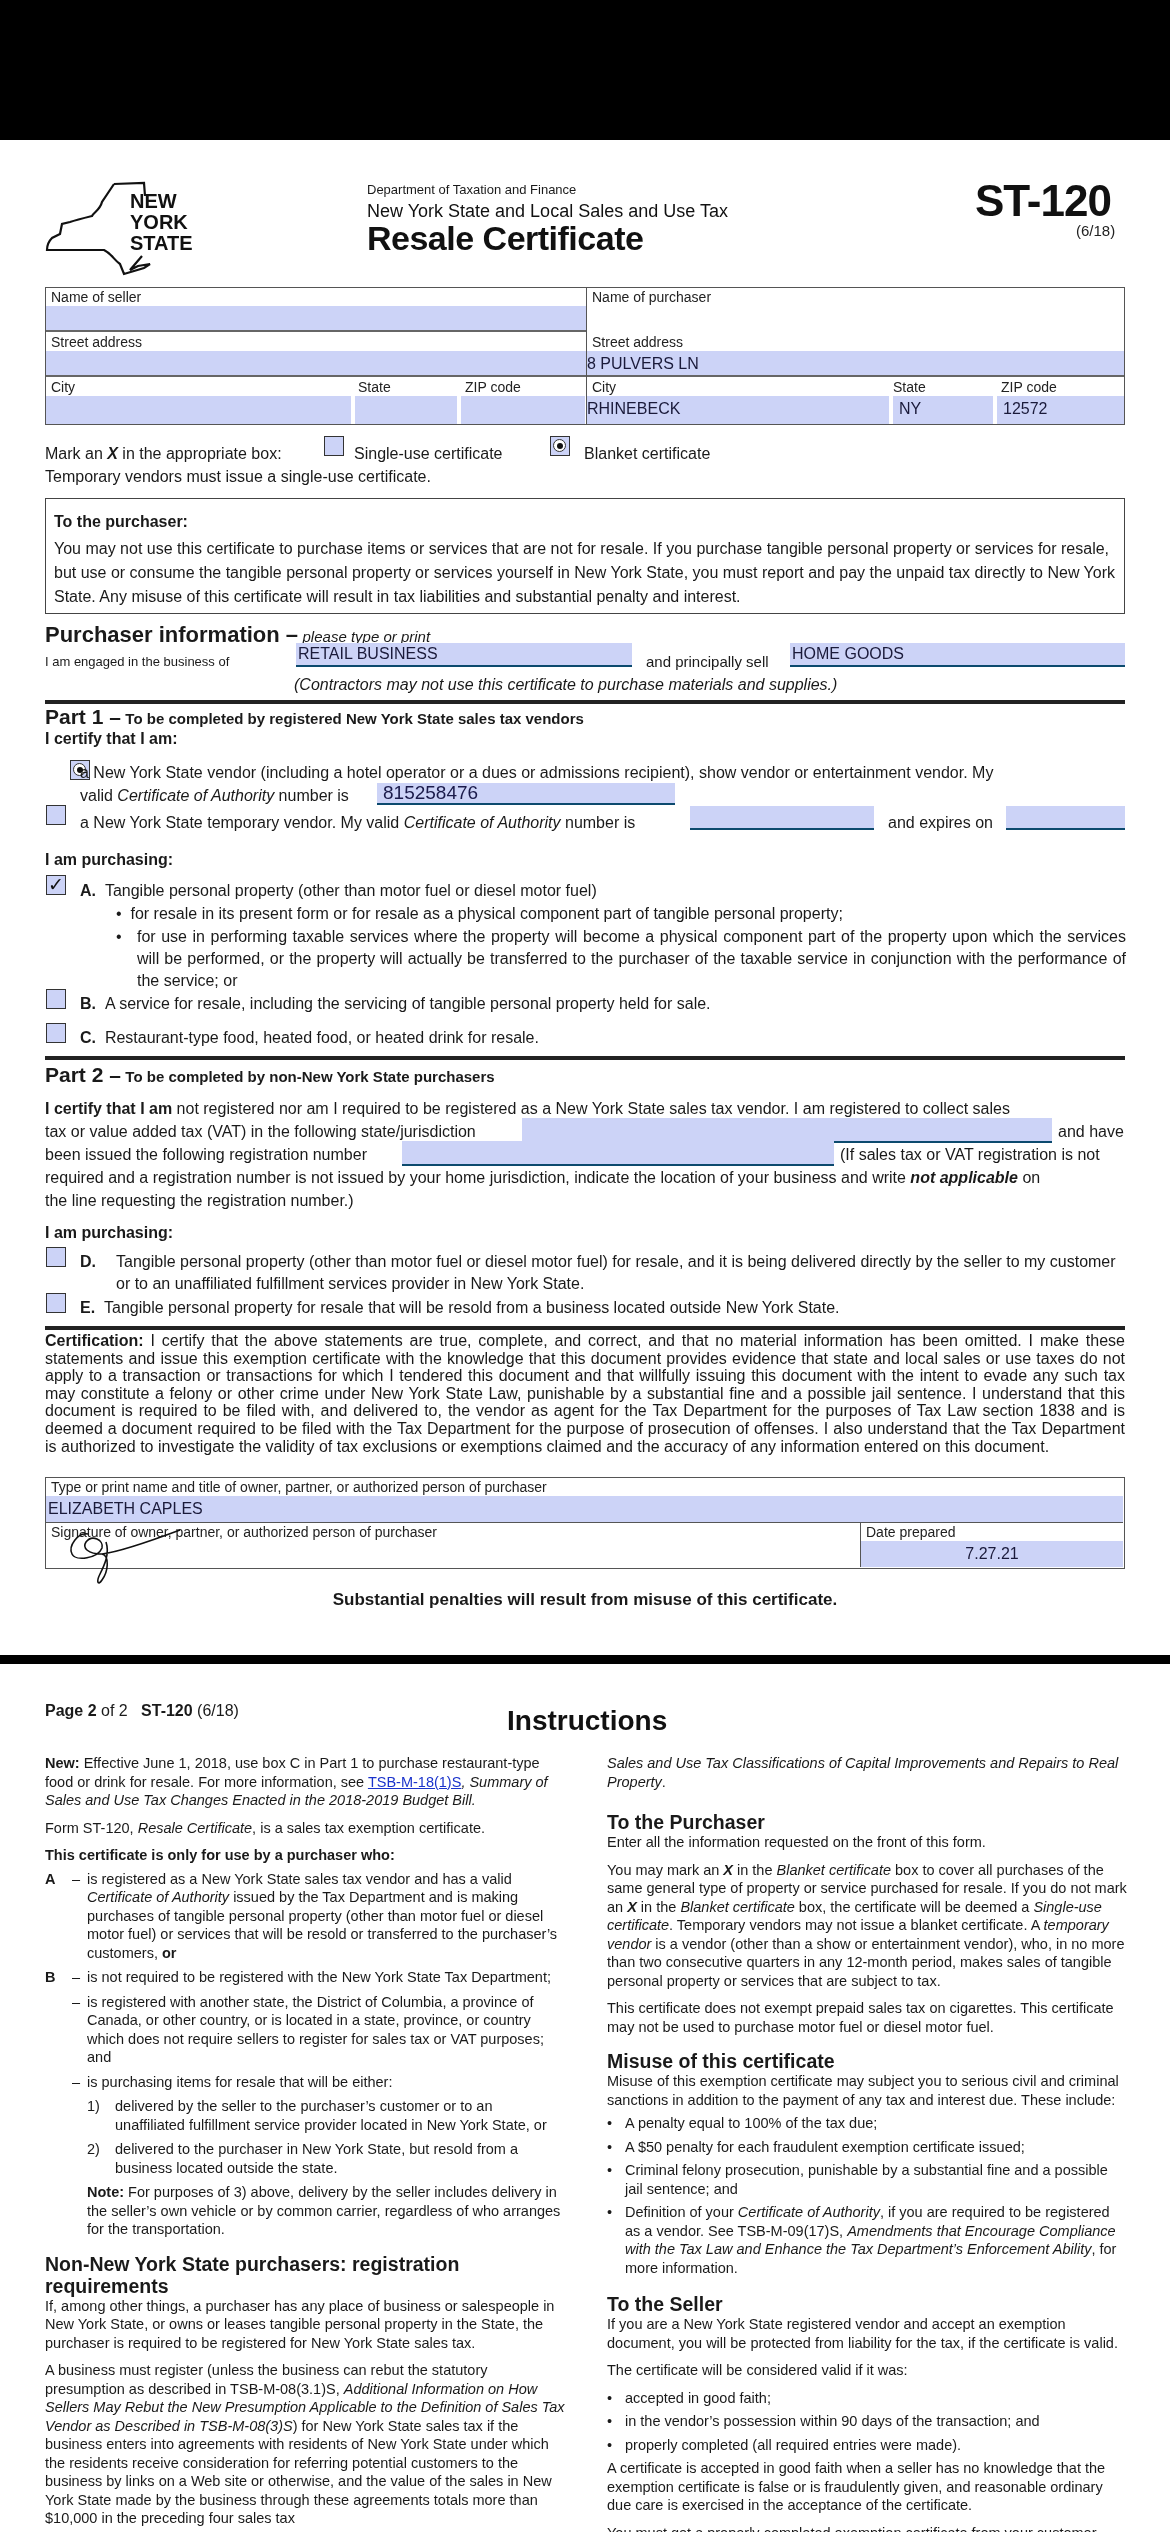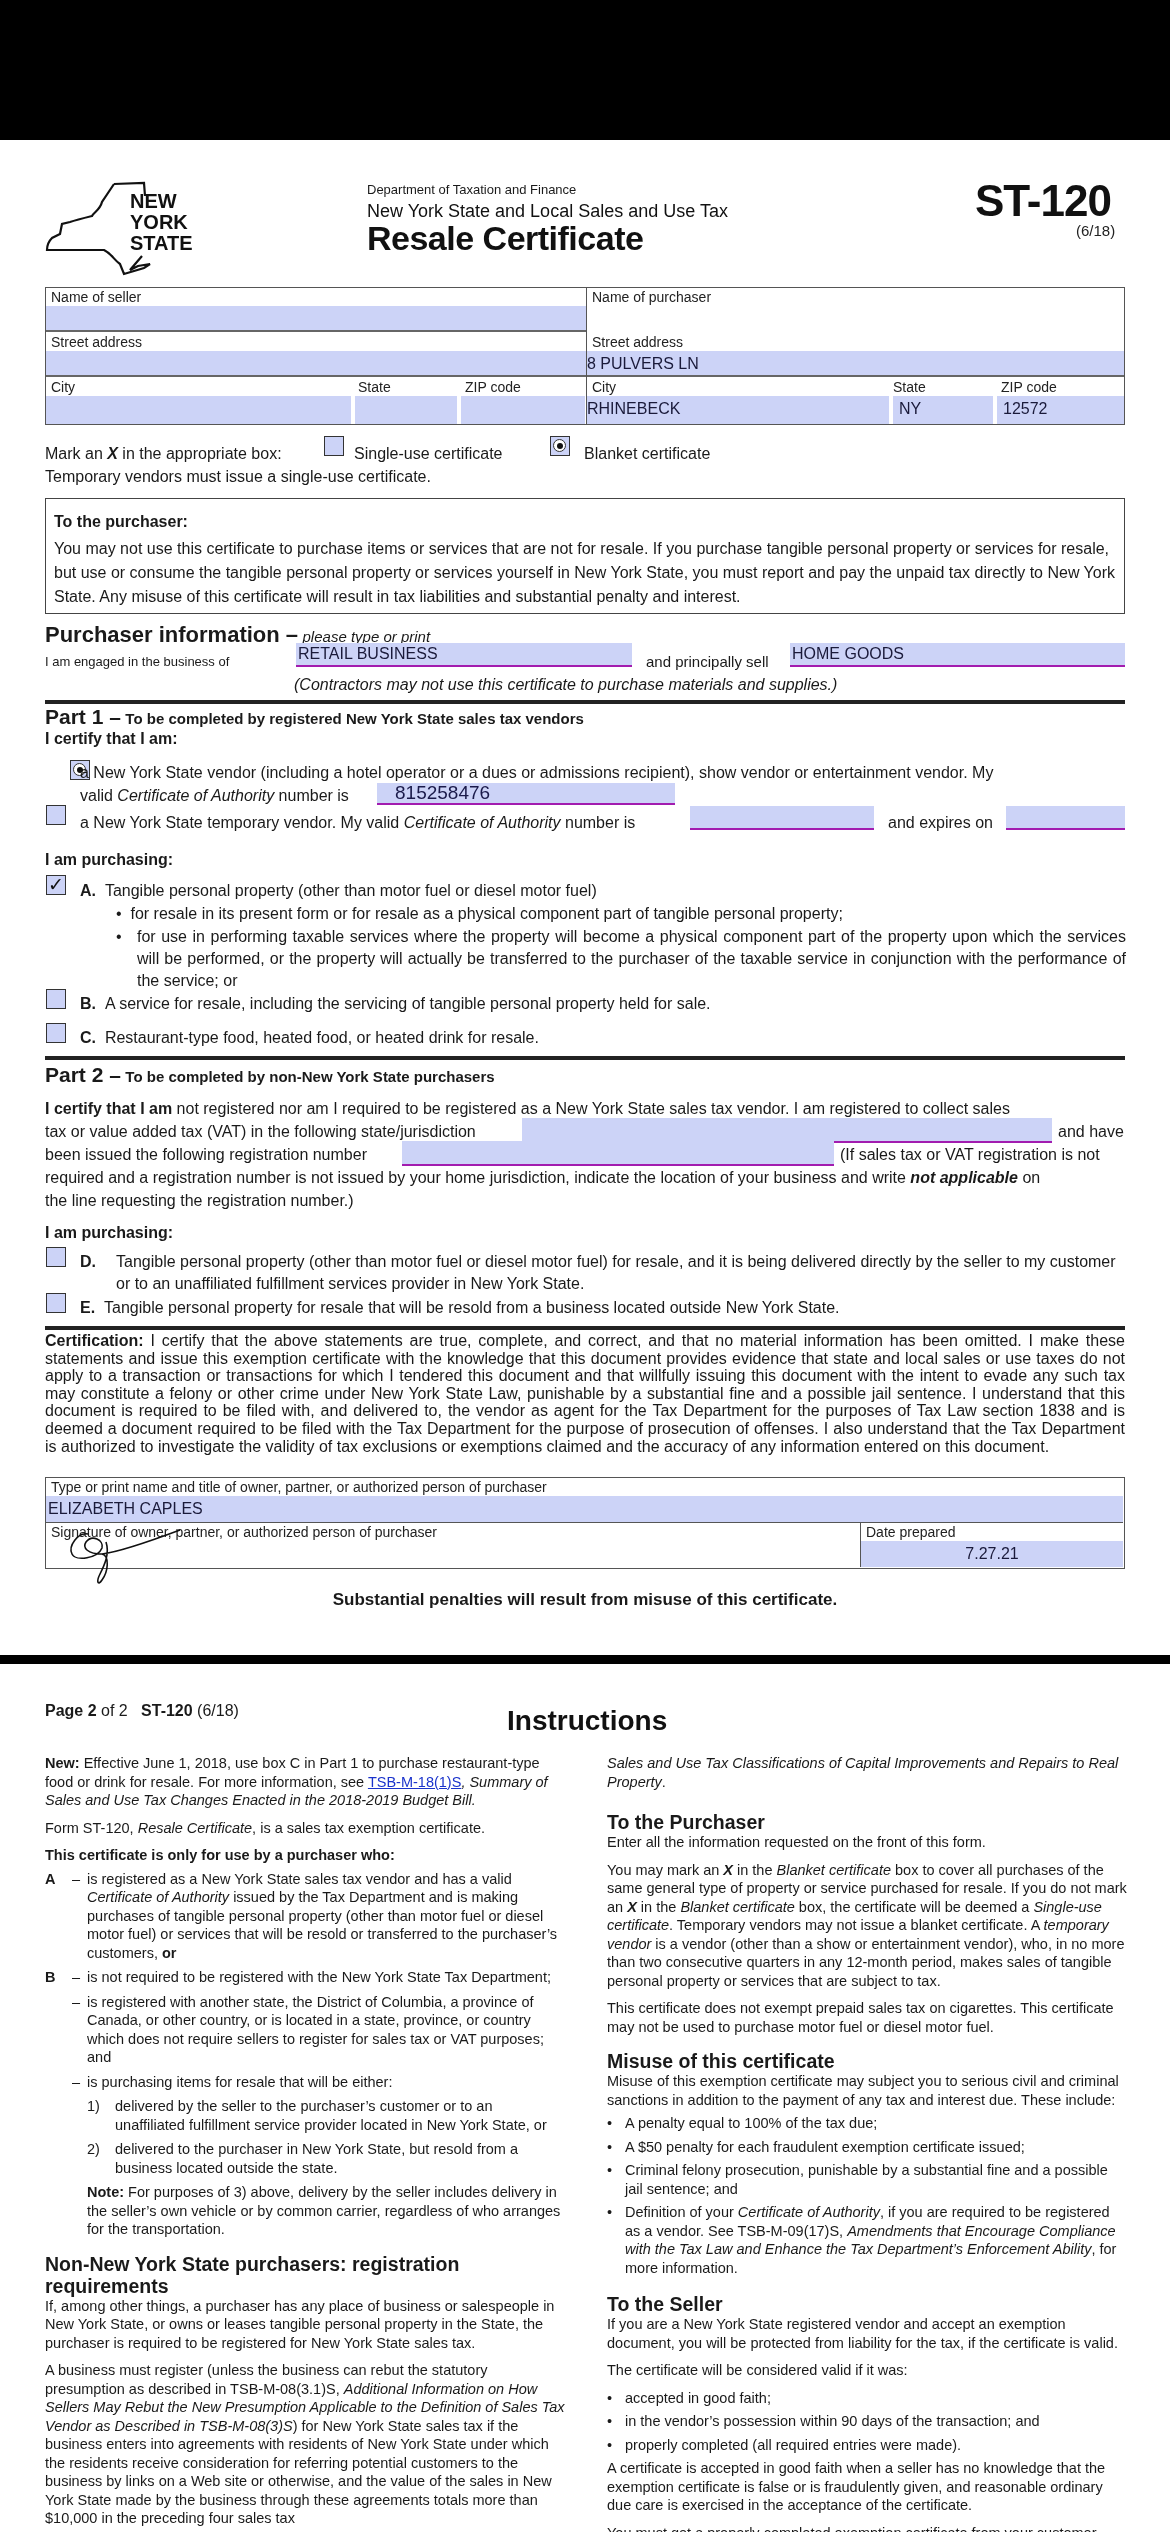--- a/index.html
+++ b/index.html
@@ -5,21 +5,21 @@
   html, body { margin: 0; padding: 0; }
   body {
     width: 1170px; height: 2532px; overflow: hidden;
     background: #ffffff; position: relative;
     font-family: "Liberation Sans", sans-serif; color: #1a1a1a;
   }
   .black-top { position: absolute; left: 0; top: 0; width: 1170px; height: 140px; background: #000; }
   .page-sep { position: absolute; left: 0; top: 1655px; width: 1170px; height: 9px; background: #000; }
   .abs { position: absolute; }
   .fill { background: #ccd3f7; }
-  .field-under { border-bottom: 2px solid #a21caf; }
+  .field-under { border-bottom: 2px solid #0c4a6e; }
 
   
   .logo { left: 44px; top: 180px; width: 160px; height: 100px; }
   .dept { left: 367px; top: 182px; font-size: 13px; }
   .subtitle { left: 367px; top: 201px; font-size: 18px; font-weight: normal; color:#111; }
   .title { left: 367px; top: 219px; font-size: 34px; font-weight: bold; color:#111; letter-spacing: -0.5px; }
   .formno { left: 975px; top: 176px; font-size: 44px; font-weight: bold; color:#111; letter-spacing:-1px; }
   .formrev { left: 1076px; top: 222px; font-size: 15px; color:#222; }
 
   
@@ -154,21 +154,21 @@
   <span class="sec-h" style="font-size:21px;">Part 1 –</span>
   <span class="sec-sub">To be completed by registered New York State sales tax vendors</span>
 </div>
 <div class="abs bold" style="left:45px;top:730px;font-size:16px;">I certify that I am:</div>
 
 <div class="abs box radio-on" style="left:46px;top:760px;"></div>
 <div class="abs txt" style="left:80px;top:762px;">a New York State vendor (including a hotel operator or a dues or admissions recipient), show vendor or entertainment vendor. My</div>
 <div class="abs txt" style="left:80px;top:785px;">
   <span>valid </span><i>Certificate of Authority</i><span> number is</span>
 </div>
-<div class="abs fill field-under" style="left:377px;top:783px;width:298px;height:22px;font-size:19px;line-height:20px;color:#1a1a4a;padding-left:18px;box-sizing:border-box;">815258476</div>
+<div class="abs fill field-under" style="left:377px;top:783px;width:298px;height:22px;font-size:19px;line-height:20px;color:#1a1a4a;padding-left:6px;box-sizing:border-box;">815258476</div>
 
 <div class="abs box" style="left:46px;top:805px;"></div>
 <div class="abs txt" style="left:80px;top:812px;">
   <span>a New York State temporary vendor. My valid </span><i>Certificate of Authority</i><span> number is</span>
 </div>
 <div class="abs fill field-under" style="left:690px;top:806px;width:184px;height:22px;"></div>
 <div class="abs txt" style="left:888px;top:812px;">and expires on</div>
 <div class="abs fill field-under" style="left:1006px;top:806px;width:119px;height:22px;"></div>
 
 <div class="abs bold" style="left:45px;top:851px;font-size:16px;">I am purchasing:</div>

